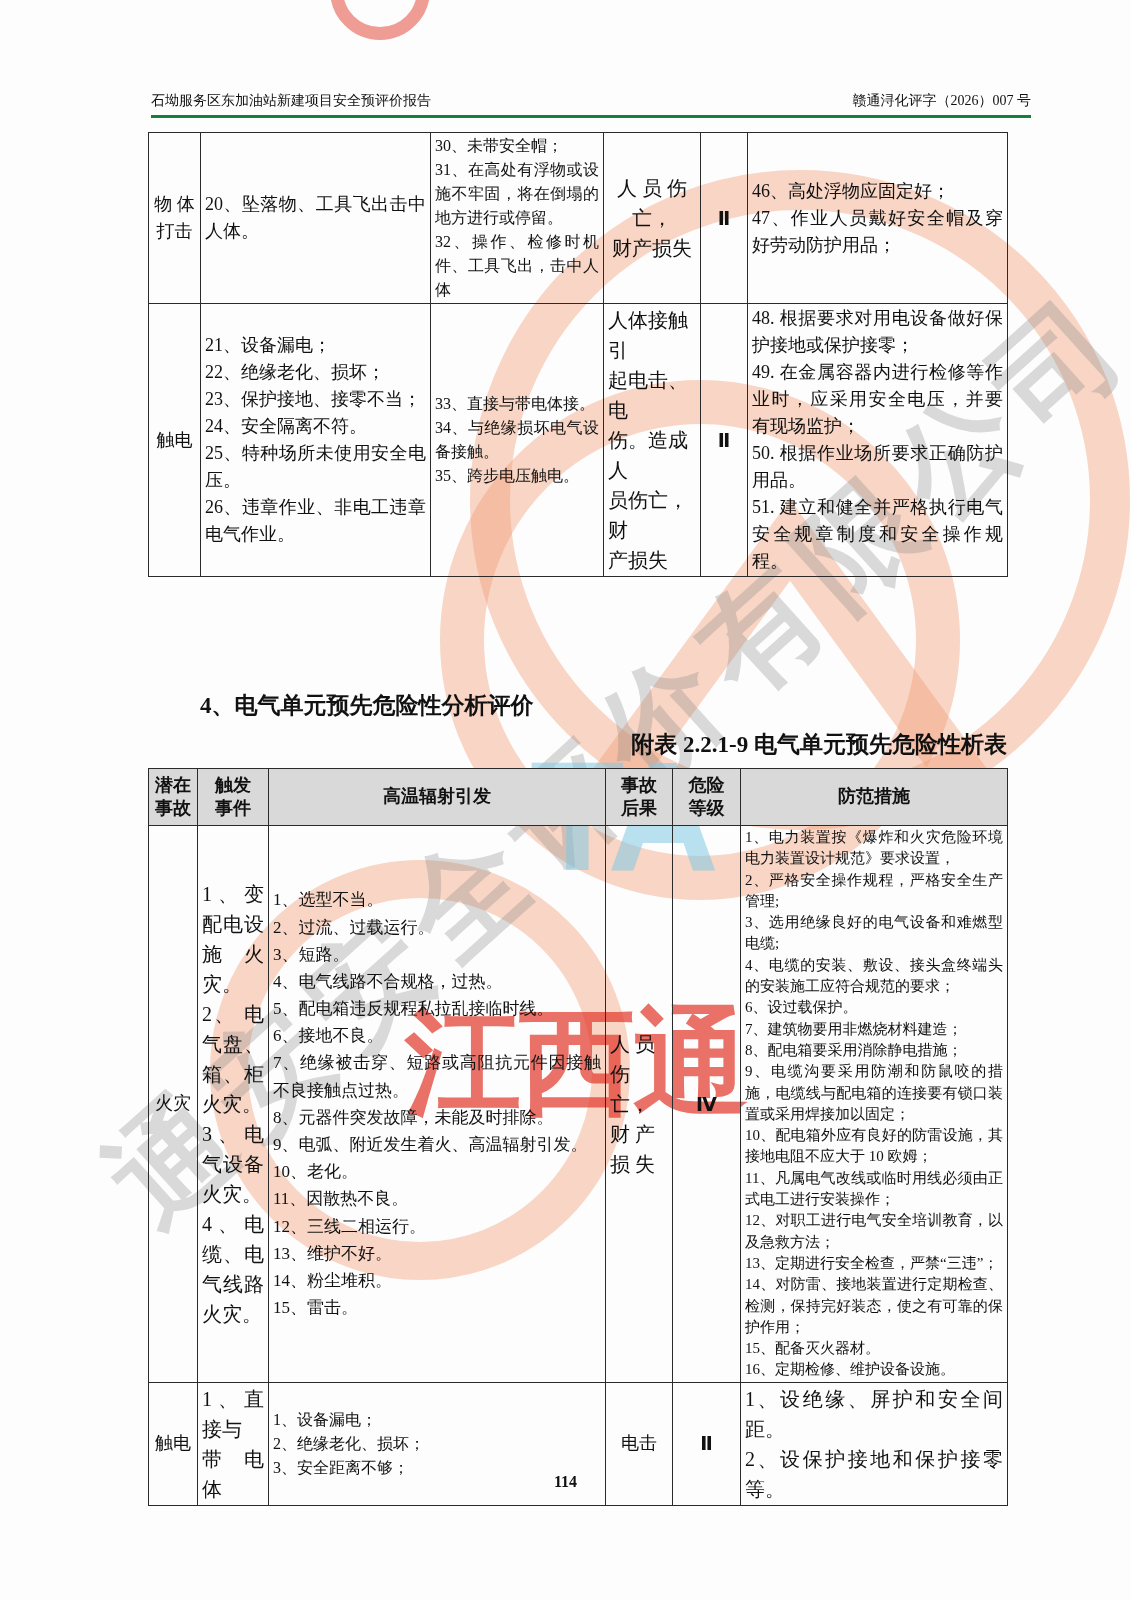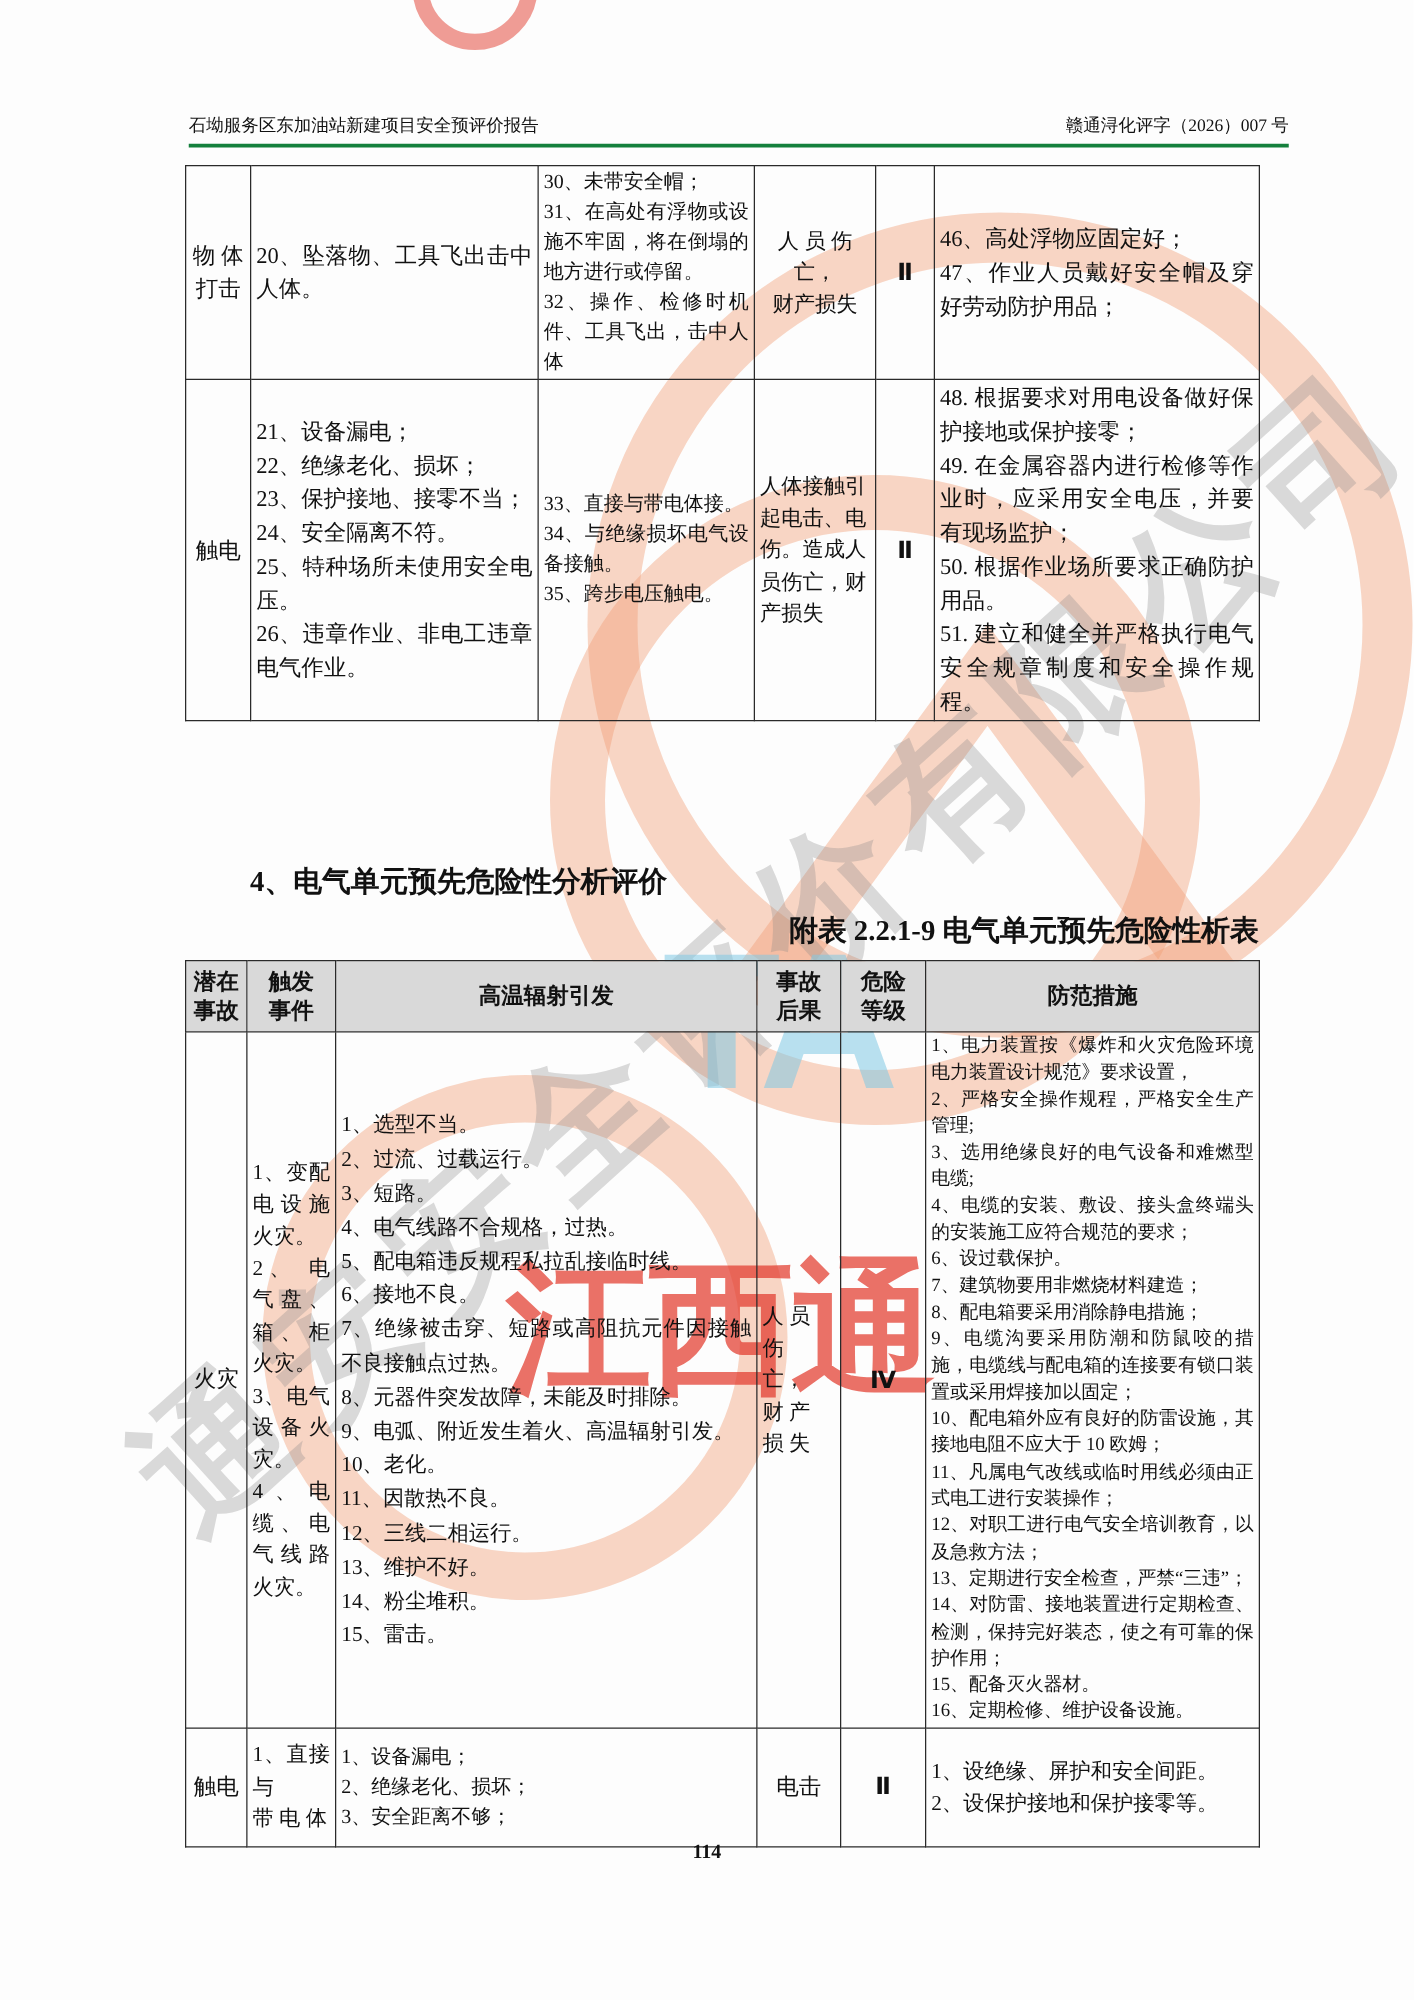--- a/index.html
+++ b/index.html
@@ -46,21 +46,21 @@
   .pre { white-space:pre-line; }
   .j  { text-align:justify; }
   .c  { text-align:center; }
   .t1 { left:148px; top:132px; width:859px; }
   .t2 { left:148px; top:768px; width:859px; }
   .t2 th { background:#d9d9d9; font-weight:bold; text-align:center;
            font-size:18px; line-height:1.3; white-space:pre-line; }
   .dense  { font-size:16px;  line-height:1.5; }
   .t2-cause { font-size:17px; line-height:1.6; }
   .t2-meas  { font-size:15px; line-height:1.42; }
-  .small  { font-size:17px; }
+  .small  { font-size:20px; }
   .lvl { font-family:"DejaVu Sans","Liberation Serif",serif; font-size:19px;
          font-weight:bold; text-align:center; }
   .section-heading {
     position:absolute; left:200px; top:690px; font-size:23px; font-weight:bold;
   }
   .caption {
     position:absolute; left:148px; top:729px; width:859px; text-align:right;
     font-size:23px; font-weight:bold;
   }
   .page-number {

